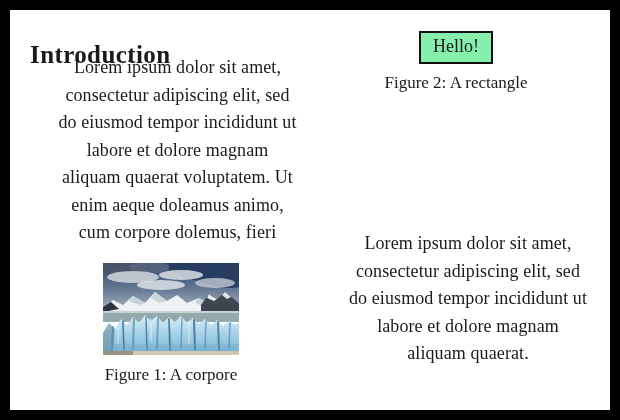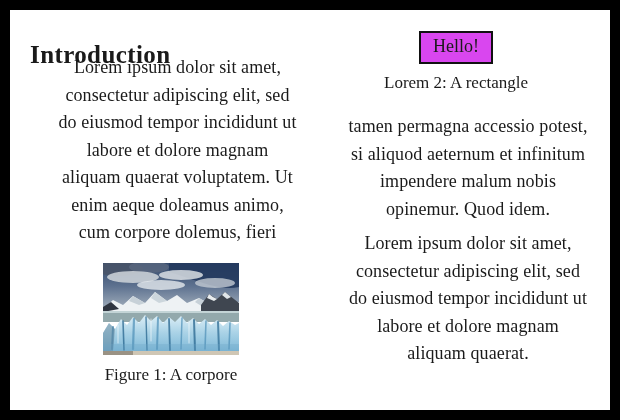--- a/index.html
+++ b/index.html
@@ -61,21 +61,21 @@
     line-height: 22px;
   }
   .figure-1 .fig-caption { margin-top: 9px; }
   .figure-2 .fig-caption { margin-top: 8px; }
   .hello-box {
     display: inline-block;
     border: 2px solid #111111;
     padding: 2px 12px 4px 12px;
     font-size: 18px;
     line-height: 23px;
-    background: #d946ef;
+    background: #86efac;
   }
 </style>
 </head>
 <body>
 
 <div class="frame">
   <div class="page">
 
     <h1 class="heading">Introduction</h1>
 
@@ -145,27 +145,23 @@
         <rect x="0" y="81" width="136" height="7" fill="#6ea7c6" opacity="0.3"></rect>
 
         <rect x="0" y="88" width="136" height="4" fill="#cfc6b4"></rect>
         <rect x="0" y="88" width="30" height="4" fill="#9a9284"></rect>
       </svg>
       <figcaption class="fig-caption">Figure 1: A corpore</figcaption>
     </figure>
 
     <figure class="figure figure-2" style="margin:0;">
       <div class="hello-box">Hello!</div>
-      <figcaption class="fig-caption">Lorem 2: A rectangle</figcaption>
+      <figcaption class="fig-caption">Figure 2: A rectangle</figcaption>
     </figure>
 
-    <div class="para para-right1">tamen permagna accessio potest,
-si aliquod aeternum et infinitum
-impendere malum nobis
-opinemur. Quod idem.</div>
 
     <div class="para para-right2">Lorem ipsum dolor sit amet,
 consectetur adipiscing elit, sed
 do eiusmod tempor incididunt ut
 labore et dolore magnam
 aliquam quaerat.</div>
 
   </div>
 </div>
 

